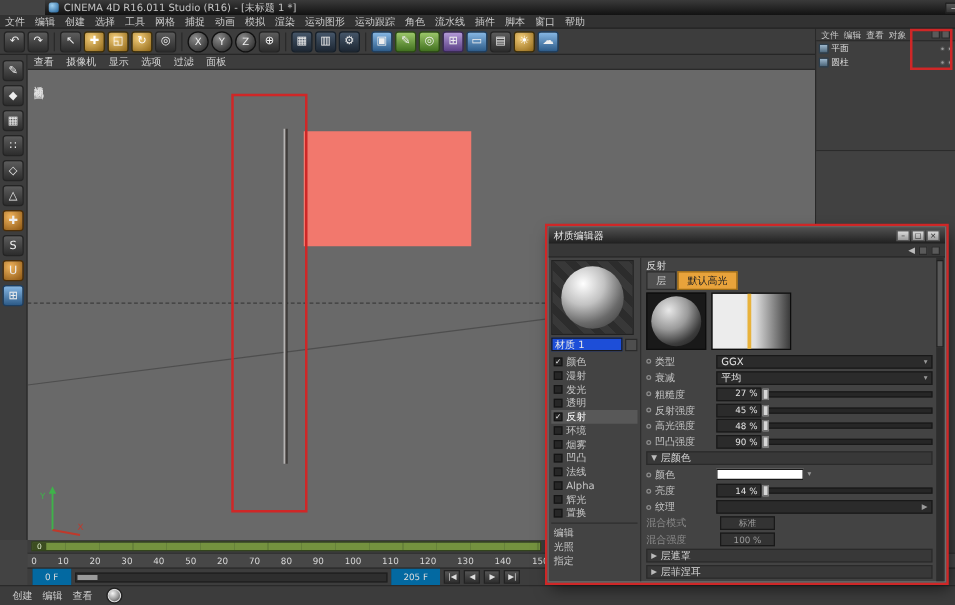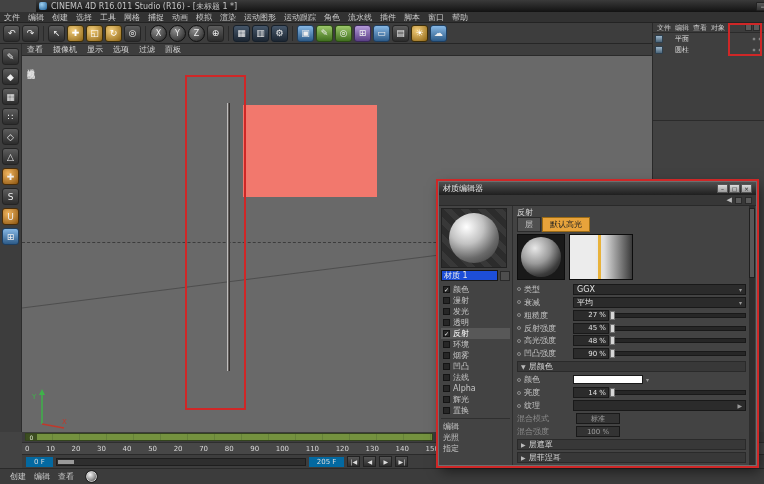--- a/index.html
+++ b/index.html
@@ -62,21 +62,21 @@
     border:2px solid #cf2727; }
   .axis-gizmo { position:absolute; left:6px; top:330px; }
   
   .rightpanel { position:absolute; left:652px; top:23px; width:112px; height:409px;
     background:#3f3f3f; border-left:1px solid #292929; z-index:3; }
   .om-header { height:10px; display:flex; align-items:center; font-size:7px; color:#c8c8c8;
     padding:0 2px; background:#3c3c3c; border-bottom:1px solid #2b2b2b; overflow:hidden; }
   .om-header span { padding:0 2px; white-space:nowrap; }
   .om-hicons { margin-left:auto; display:flex; gap:1px; }
   .mini-ic { width:7px; height:7px; background:#5a5a5a; border:1px solid #2a2a2a; }
-  .om-row { height:11px; display:flex; align-items:center; gap:12px; font-size:7px;
+  .om-row { height:11px; display:flex; align-items:center; gap:2px; font-size:7px;
     color:#ddd; padding:0 2px; }
   .ob-ic { width:8px; height:8px; background:linear-gradient(#9db7cc,#4a6478);
     border:1px solid #2c3e4d; border-radius:1px; flex:0 0 auto; }
   .om-dots { margin-left:auto; display:flex; gap:2px; align-items:center; }
   .dotp { width:4px; height:4px; border-radius:50%; background:#9a9a9a; border:1px solid #4c4c4c; }
   .am-sep { position:absolute; left:0; top:97px; width:100%; height:1px; background:#2b2b2b; }
   .am-area { position:absolute; left:0; top:98px; width:100%; bottom:0; background:#414141; }
   .tr-annot { position:absolute; left:728px; top:23px; width:34px; height:33px;
     border:2px solid #cf2727; z-index:25; pointer-events:none; }
   
@@ -88,21 +88,21 @@
   .frame-marker { position:absolute; left:0; top:0; width:11px; height:100%;
     background:#3c4d20; color:#e4f0d2; font-size:6px; display:flex; align-items:center;
     justify-content:center; }
   .t-ruler { position:absolute; left:22px; top:442px; width:742px; height:12px;
     background:#474747; border-top:1px solid #2e2e2e; z-index:2; }
   .ruler-ticks { position:absolute; left:3px; top:0; width:414px; height:100%;
     display:flex; justify-content:space-between; align-items:center; font-size:7px; color:#d8d8d8; }
   .powerslider { position:absolute; left:22px; top:454px; width:742px; height:14px;
     background:#3d3d3d; border-top:1px solid #2a2a2a; display:flex; align-items:center;
     gap:3px; padding:0 4px; z-index:2; }
-  .ps-field { height:10px; background:#282828; border:5px solid #0369a1; color:#ddd;
+  .ps-field { height:10px; background:#282828; border:7px solid #0369a1; color:#ddd;
     font-size:7px; display:flex; align-items:center; padding:0 3px; flex:0 0 auto; }
   .ps-track { width:250px; height:8px; background:#2e2e2e; border:1px solid #1e1e1e;
     position:relative; flex:0 0 auto; }
   .ps-handle { position:absolute; left:1px; top:1px; width:16px; height:4px; background:#9a9a9a; }
   .ps-btn { width:13px; height:11px; background:linear-gradient(#555,#2e2e2e);
     border:1px solid #222; color:#ddd; font-size:6px; display:flex; align-items:center;
     justify-content:center; flex:0 0 auto; }
   
   .statusbar { position:absolute; left:0; top:468px; width:764px; height:16px;
     background:#3c3c3c; border-top:1px solid #2a2a2a; display:flex; align-items:center;

